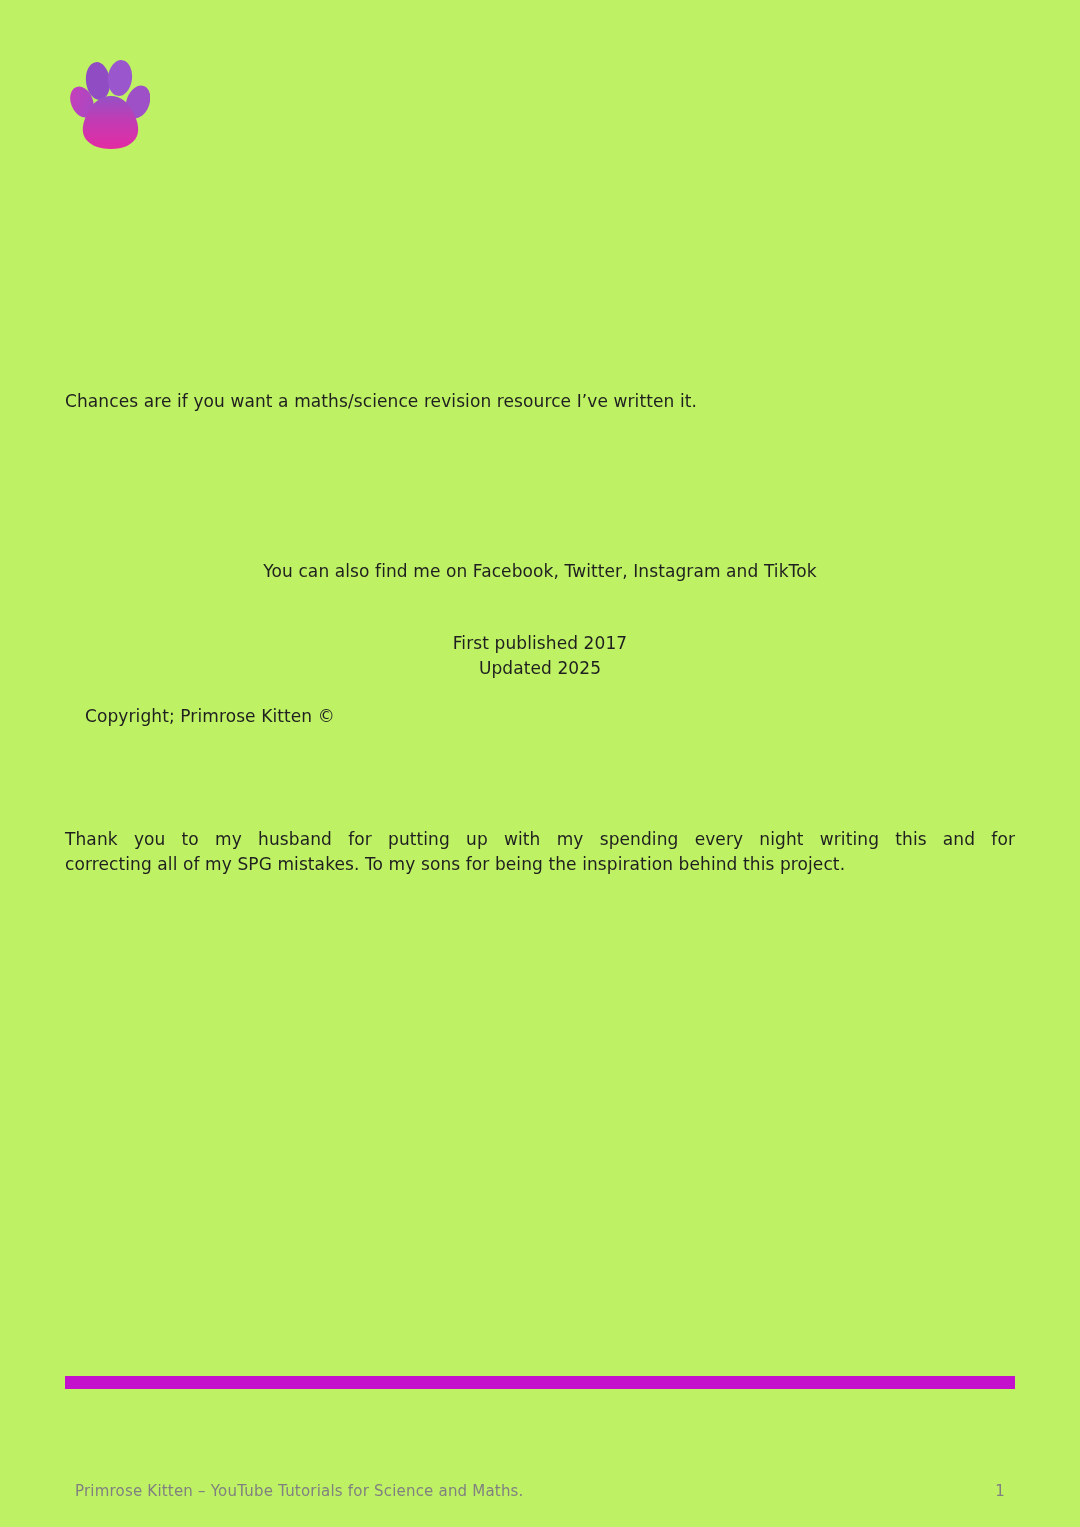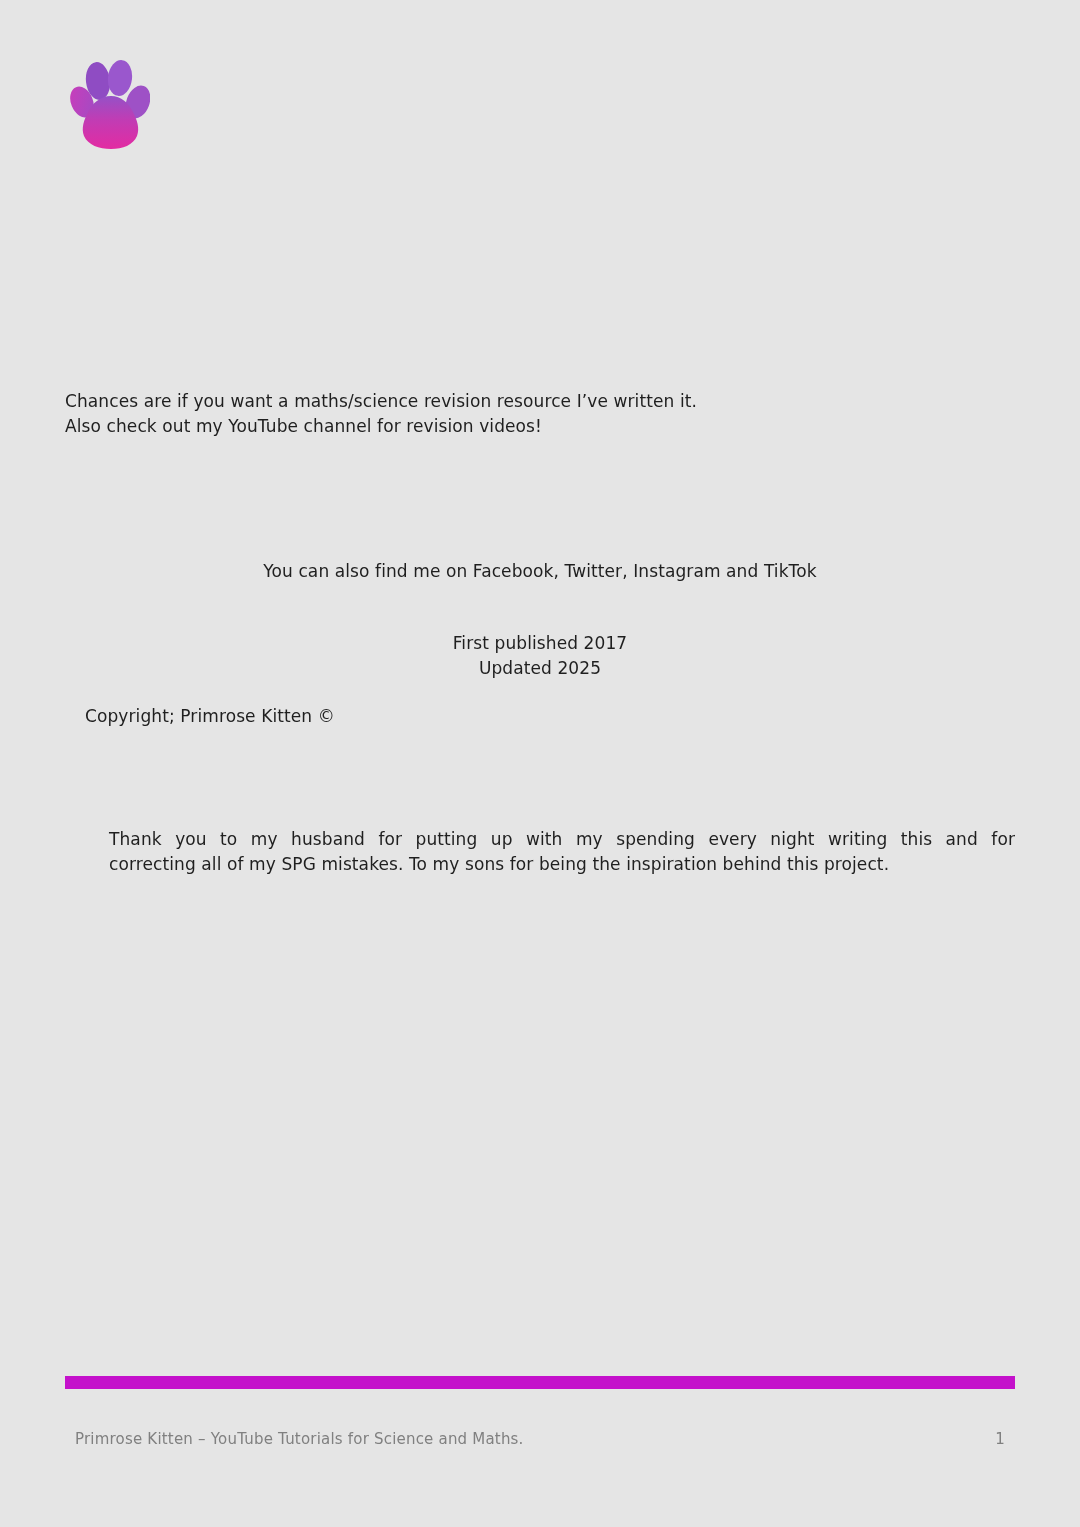--- a/index.html
+++ b/index.html
@@ -1,20 +1,20 @@
 <!DOCTYPE html>
 <html><head>
 <meta charset="utf-8">
 <style>
   html, body { margin: 0; padding: 0; background: #ffffff; }
   .page {
     position: relative;
     width: 1080px;
     height: 1527px;
-    background: #e5e5e5;
+    background: #bef264;
     font-family: "DejaVu Sans", "Liberation Sans", sans-serif;
     color: #1f1f1f;
     overflow: hidden;
   }
   .logo {
     position: absolute;
     left: 70px;
     top: 60px;
     width: 80px;
     height: 92px;
@@ -26,39 +26,39 @@
     font-size: 17px;
     line-height: 25px;
     letter-spacing: 0.1px;
   }
   .block-intro            { top: 389px; }
   .block-listings         { top: 486px; }
   .block-social           { top: 559px; text-align: center; }
   .block-published        { top: 631px; text-align: center; }
   .block-copyright        { top: 704px; margin-left: 20px; }
   .block-ack-heading      { top: 777px; }
-  .block-ack-body         { top: 827px; margin-left: 44px; }
+  .block-ack-body         { top: 827px; }
   .line { display: block; }
   .line-justify {
     text-align: justify;
     text-align-last: justify;
   }
   .footer-bar {
     position: absolute;
     left: 65px;
     top: 1376px;
     width: 950px;
     height: 13px;
     background: #c411cb;
   }
   .footer-row {
     position: absolute;
     left: 65px;
     right: 65px;
-    top: 1429px;
+    top: 1481px;
     padding: 0 10px;
     box-sizing: border-box;
     display: flex;
     justify-content: space-between;
     align-items: baseline;
     font-size: 15px;
     line-height: 20px;
     color: #808080;
     letter-spacing: 0.2px;
   }
@@ -84,21 +84,20 @@
       <ellipse cx="12" cy="42" rx="11" ry="16" transform="rotate(-22 12 42)" fill="url(#toe1Grad)"></ellipse>
       <ellipse cx="28" cy="21" rx="12" ry="19" transform="rotate(-7 28 21)" fill="#8f4cc3"></ellipse>
       <ellipse cx="50" cy="18" rx="12" ry="18" transform="rotate(7 50 18)" fill="#9a57cd"></ellipse>
       <ellipse cx="68" cy="42" rx="11.5" ry="17" transform="rotate(20 68 42)" fill="#9e51c6"></ellipse>
       <path d="M41 36 C51 36 59 43 63 52 C67 60 70 68 67 76 C63 85 53 89 41 89 C29 89 18 85 14 76 C11 68 14 60 18 52 C22 43 31 36 41 36 Z" fill="url(#padGrad)"></path>
     </svg>
   </div>
 
   <div class="block block-intro">
     <span class="line">Chances are if you want a maths/science revision resource I’ve written it.</span>
-    <span class="line">Also check out my YouTube channel for revision videos!</span>
   </div>
 
 
   <div class="block block-social">
     <span class="line">You can also find me on Facebook, Twitter, Instagram and TikTok</span>
   </div>
 
   <div class="block block-published">
     <span class="line">First published 2017</span>
     <span class="line">Updated 2025</span>

